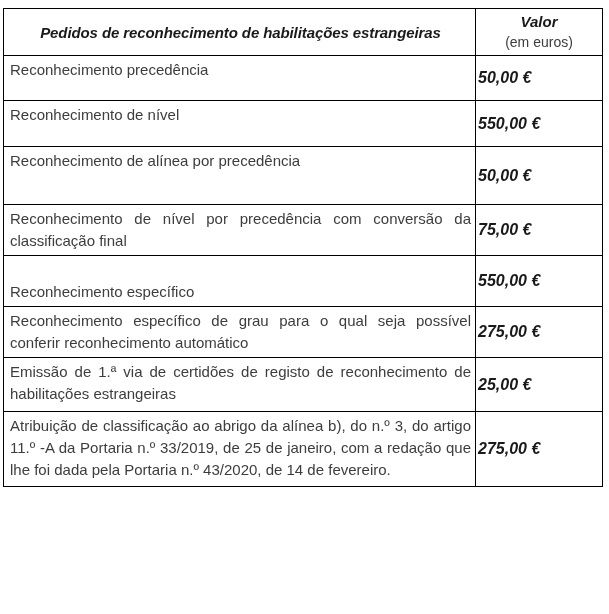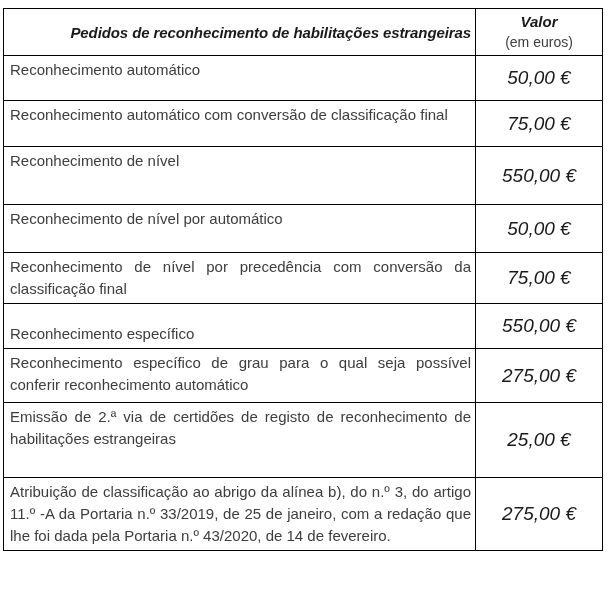--- a/index.html
+++ b/index.html
@@ -23,21 +23,21 @@
   table.fee-table col.c-desc  { width: 472px; }
   table.fee-table col.c-value { width: 127px; }
   table.fee-table th,
   table.fee-table td {
     border: 1.5px solid #000000;
     overflow: hidden;
   }
   
   thead tr { height: 47px; }
   th.desc-header {
-    text-align: right;
+    text-align: center;
     vertical-align: middle;
     font-weight: bold;
     font-style: italic;
     font-size: 15px;
     color: #1a1a1a;
     padding: 2px 4px 2px 6px;
     white-space: nowrap;
     letter-spacing: -0.1px;
   }
   th.value-header {
@@ -64,24 +64,23 @@
     vertical-align: top;
     text-align: justify;
     font-size: 15px;
     line-height: 22px;
     color: #3d3d3d;
     padding: 3px 4px 3px 6px;
   }
   td.desc.align-bottom { vertical-align: bottom; }
   td.value {
     vertical-align: middle;
-    text-align: center;
-    font-weight: normal;
+    font-weight: bold;
     font-style: italic;
-    font-size: 19px;
+    font-size: 16px;
     color: #1a1a1a;
     padding: 2px;
     white-space: nowrap;
   }
   tbody tr:nth-child(1)  { height: 45px; }
   tbody tr:nth-child(2)  { height: 46px; }
   tbody tr:nth-child(3)  { height: 58px; }
   tbody tr:nth-child(4)  { height: 48px; }
   tbody tr:nth-child(5)  { height: 51px; }
   tbody tr:nth-child(6)  { height: 45px; }
@@ -103,49 +102,45 @@
       <tr>
         <th class="desc-header">Pedidos de reconhecimento de habilitações estrangeiras</th>
         <th class="value-header">
           <div class="value-header-title">Valor</div>
           <div class="value-header-subtitle">(em euros)</div>
         </th>
       </tr>
     </thead>
     <tbody>
       <tr>
-        <td class="desc">Reconhecimento automático</td>
+        <td class="desc">Reconhecimento precedência</td>
         <td class="value">50,00 €</td>
-      </tr>
-      <tr>
-        <td class="desc">Reconhecimento automático com conversão de classificação final</td>
-        <td class="value">75,00 €</td>
       </tr>
       <tr>
         <td class="desc">Reconhecimento de nível</td>
         <td class="value">550,00 €</td>
       </tr>
       <tr>
-        <td class="desc">Reconhecimento de nível por automático</td>
+        <td class="desc">Reconhecimento de alínea por precedência</td>
         <td class="value">50,00 €</td>
       </tr>
       <tr>
         <td class="desc">Reconhecimento de nível por precedência com conversão da classificação final</td>
         <td class="value">75,00 €</td>
       </tr>
       <tr>
         <td class="desc align-bottom">Reconhecimento específico</td>
         <td class="value">550,00 €</td>
       </tr>
       <tr>
         <td class="desc">Reconhecimento específico de grau para o qual seja possível conferir reconhecimento automático</td>
         <td class="value">275,00 €</td>
       </tr>
       <tr>
-        <td class="desc">Emissão de 2.ª via de certidões de registo de reconhecimento de habilitações estrangeiras</td>
+        <td class="desc">Emissão de 1.ª via de certidões de registo de reconhecimento de habilitações estrangeiras</td>
         <td class="value">25,00 €</td>
       </tr>
       <tr>
         <td class="desc">Atribuição de classificação ao abrigo da alínea b), do n.º 3, do artigo 11.º -A da Portaria n.º 33/2019, de 25 de janeiro, com a redação que lhe foi dada pela Portaria n.º 43/2020, de 14 de fevereiro.</td>
         <td class="value">275,00 €</td>
       </tr>
     </tbody>
   </table>
 </div>
 

